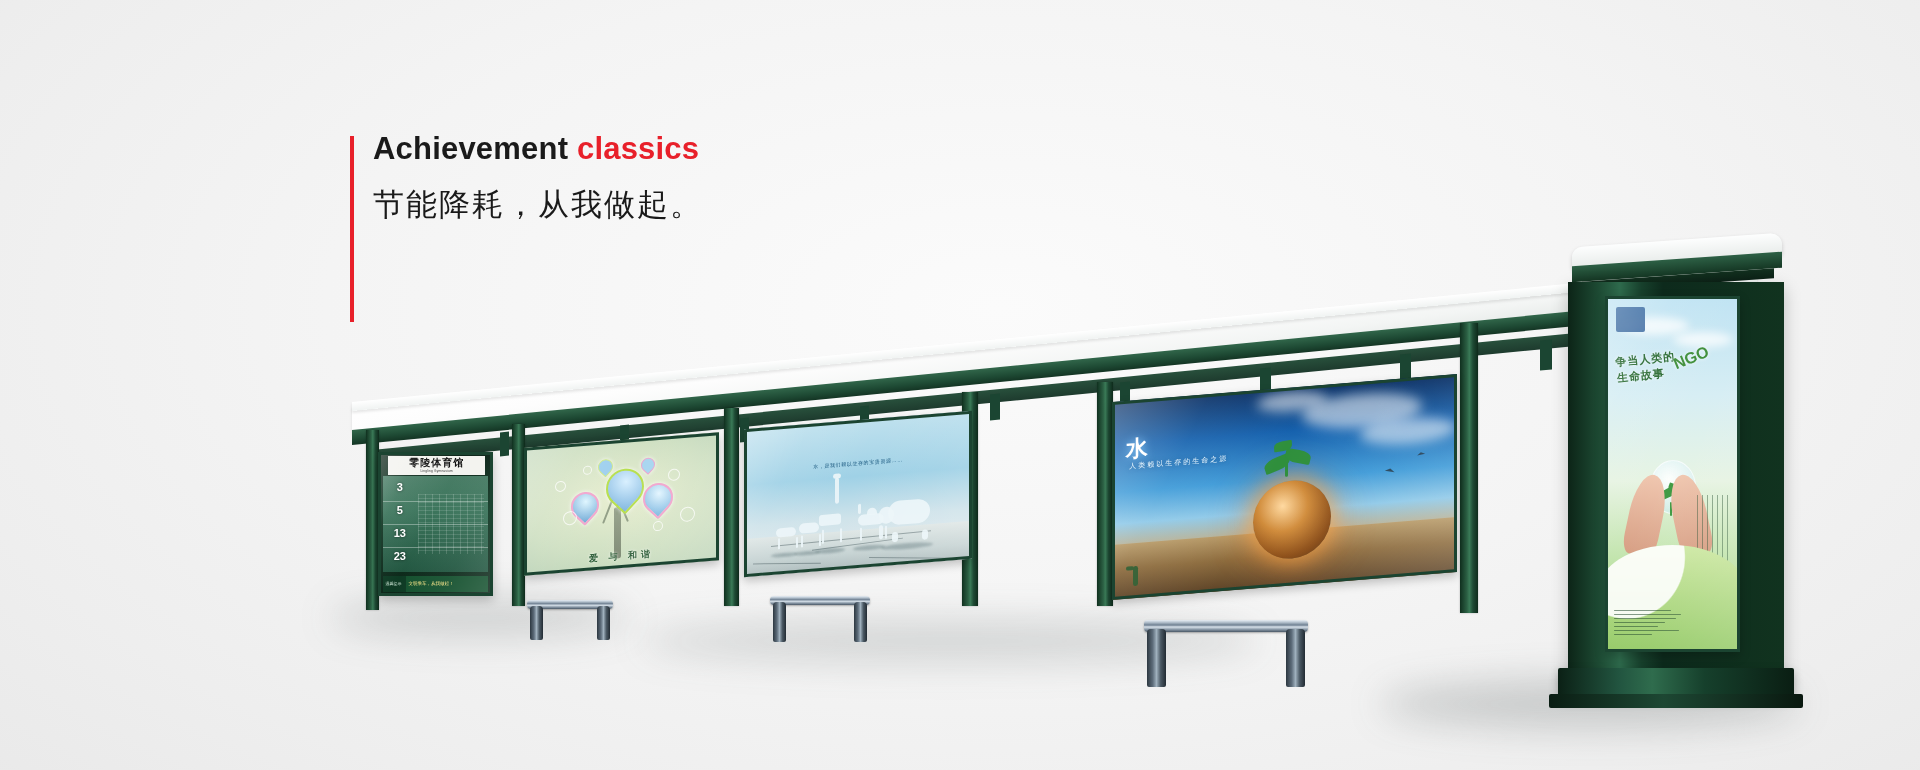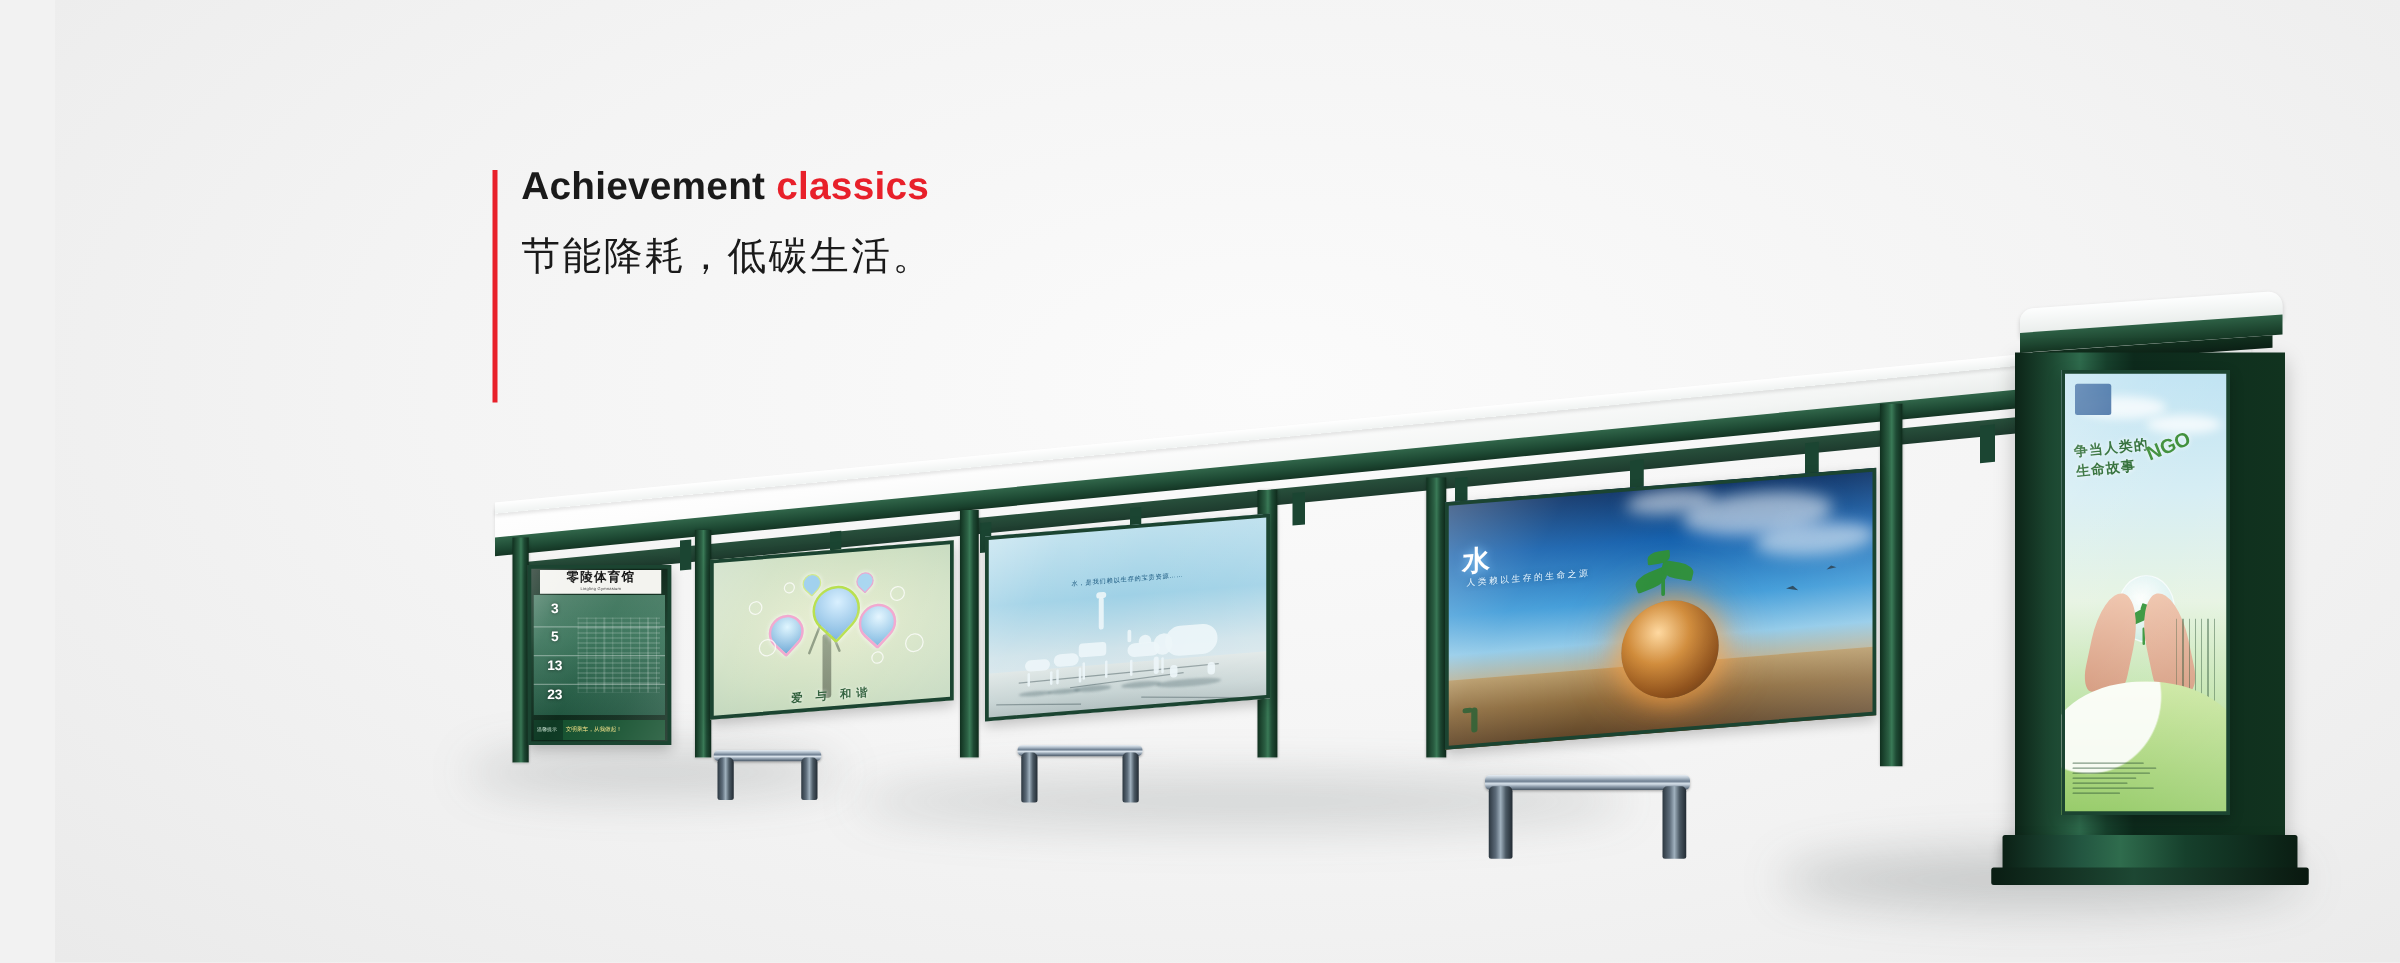--- a/index.html
+++ b/index.html
@@ -8,21 +8,20 @@
     width:1920px;height:770px;overflow:hidden;
     background:#f2f2f2;
     font-family:"Liberation Sans","DejaVu Sans",sans-serif;
     position:relative;
   }
   
   #stage{
     position:absolute;inset:0;
     background:
       radial-gradient(1400px 700px at 52% 40%, #fbfbfb 0%, #f4f4f4 48%, #eeeeee 78%, #e9e9e9 100%);
-    margin-left: 44px;
   }
   .floor-shadow{
     position:absolute;
     border-radius:50%;
     filter:blur(18px);
     pointer-events:none;
   }
 
   
   #headline{
@@ -247,21 +246,21 @@
 
 <div id="stage">
 
   <div id="headline">
     <div class="rule"></div>
 
     <div class="h-line1">
       <span>Achievement </span><span class="accent">classics</span>
     </div>
 
-    <div class="h-line3">节能降耗，低碳生活。</div>
+    <div class="h-line3">节能降耗，从我做起。</div>
   </div>
 
   <div id="shelter">
 
     <div class="floor-shadow" style="left:330px;top:600px;width:300px;height:36px;background:rgba(60,70,70,.20);"></div>
     <div class="floor-shadow" style="left:640px;top:620px;width:620px;height:42px;background:rgba(60,70,70,.18);"></div>
     <div class="floor-shadow" style="left:1380px;top:680px;width:420px;height:48px;background:rgba(60,70,70,.22);"></div>
 
     <div class="canopy-top skewbox" style="left:352px;top:406px;width:1405px;height:26px;
                 transform:skewY(-5.55deg) skewX(0deg);"></div>

